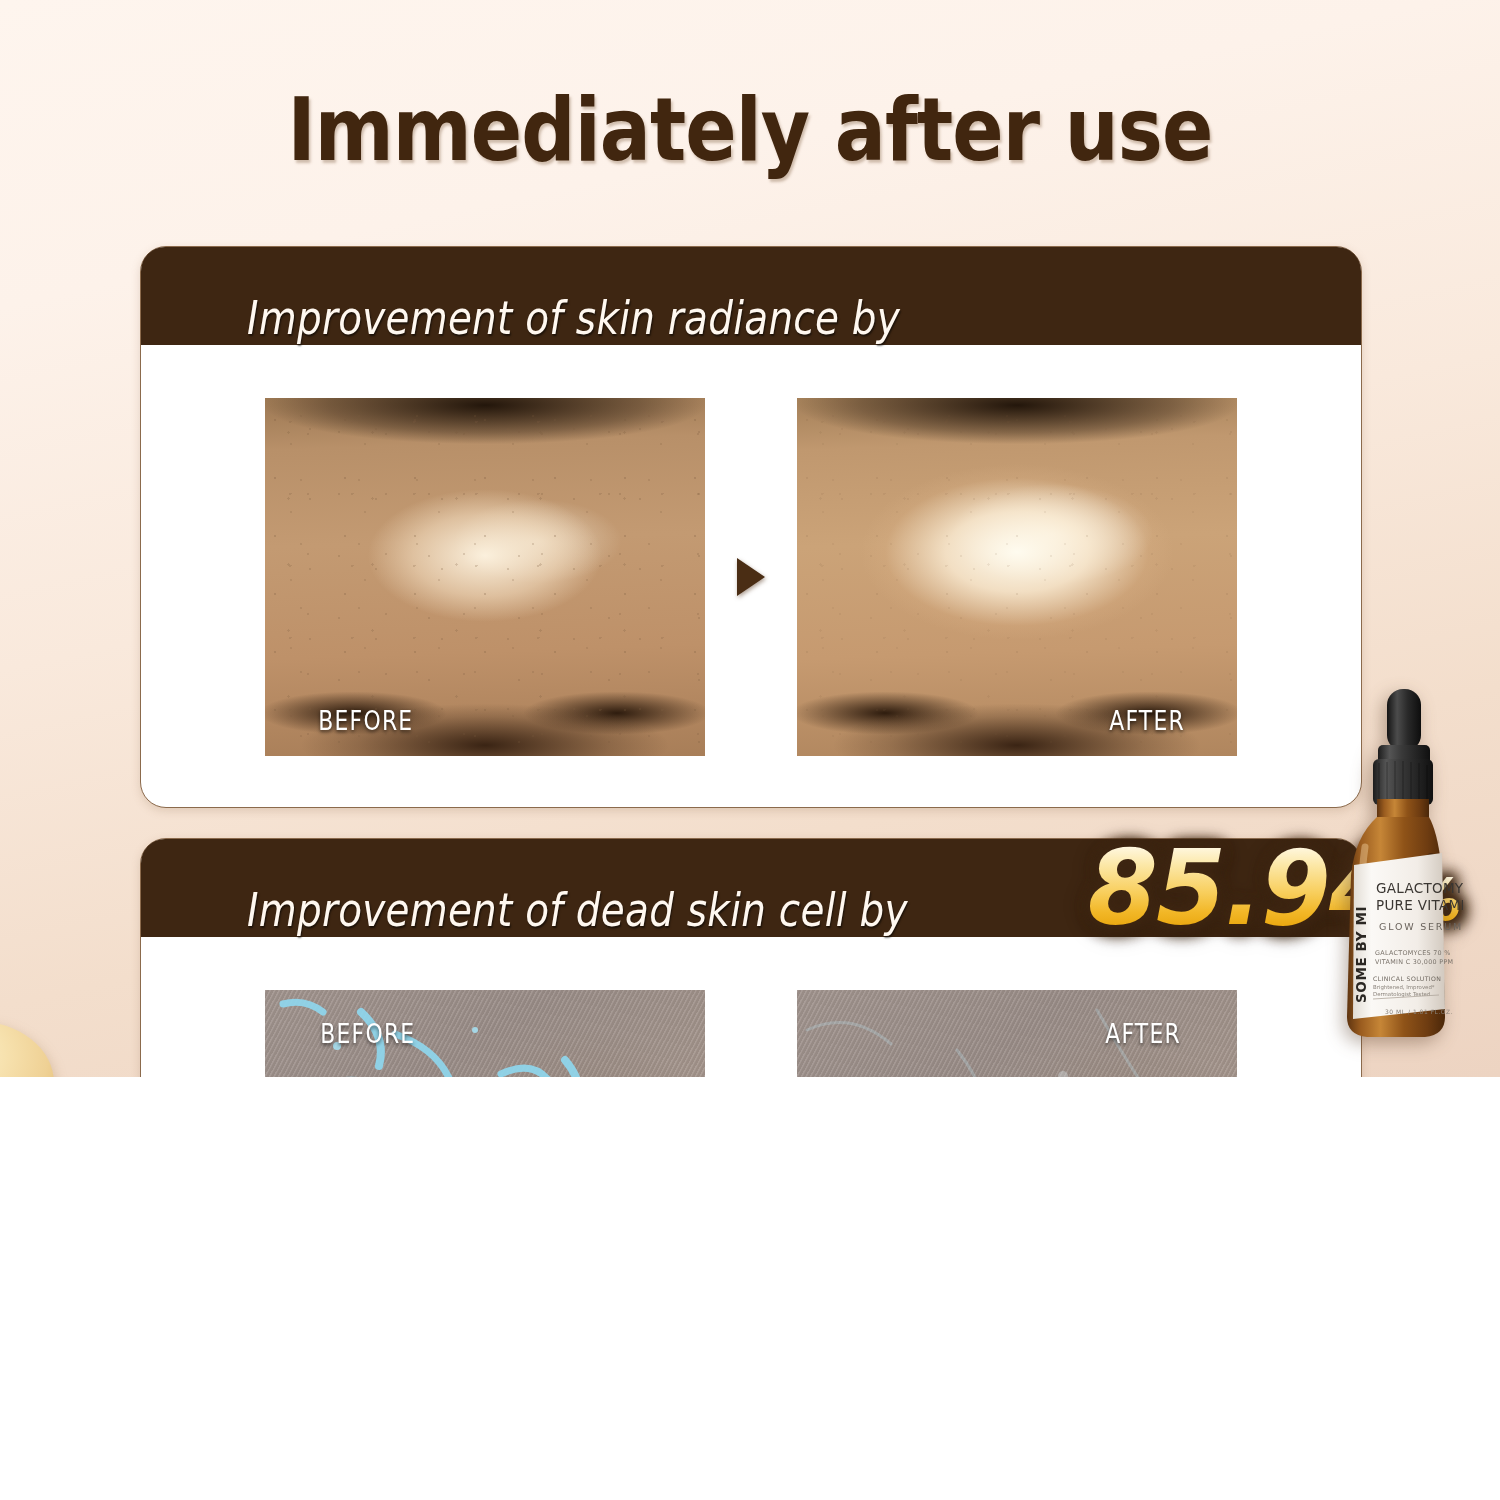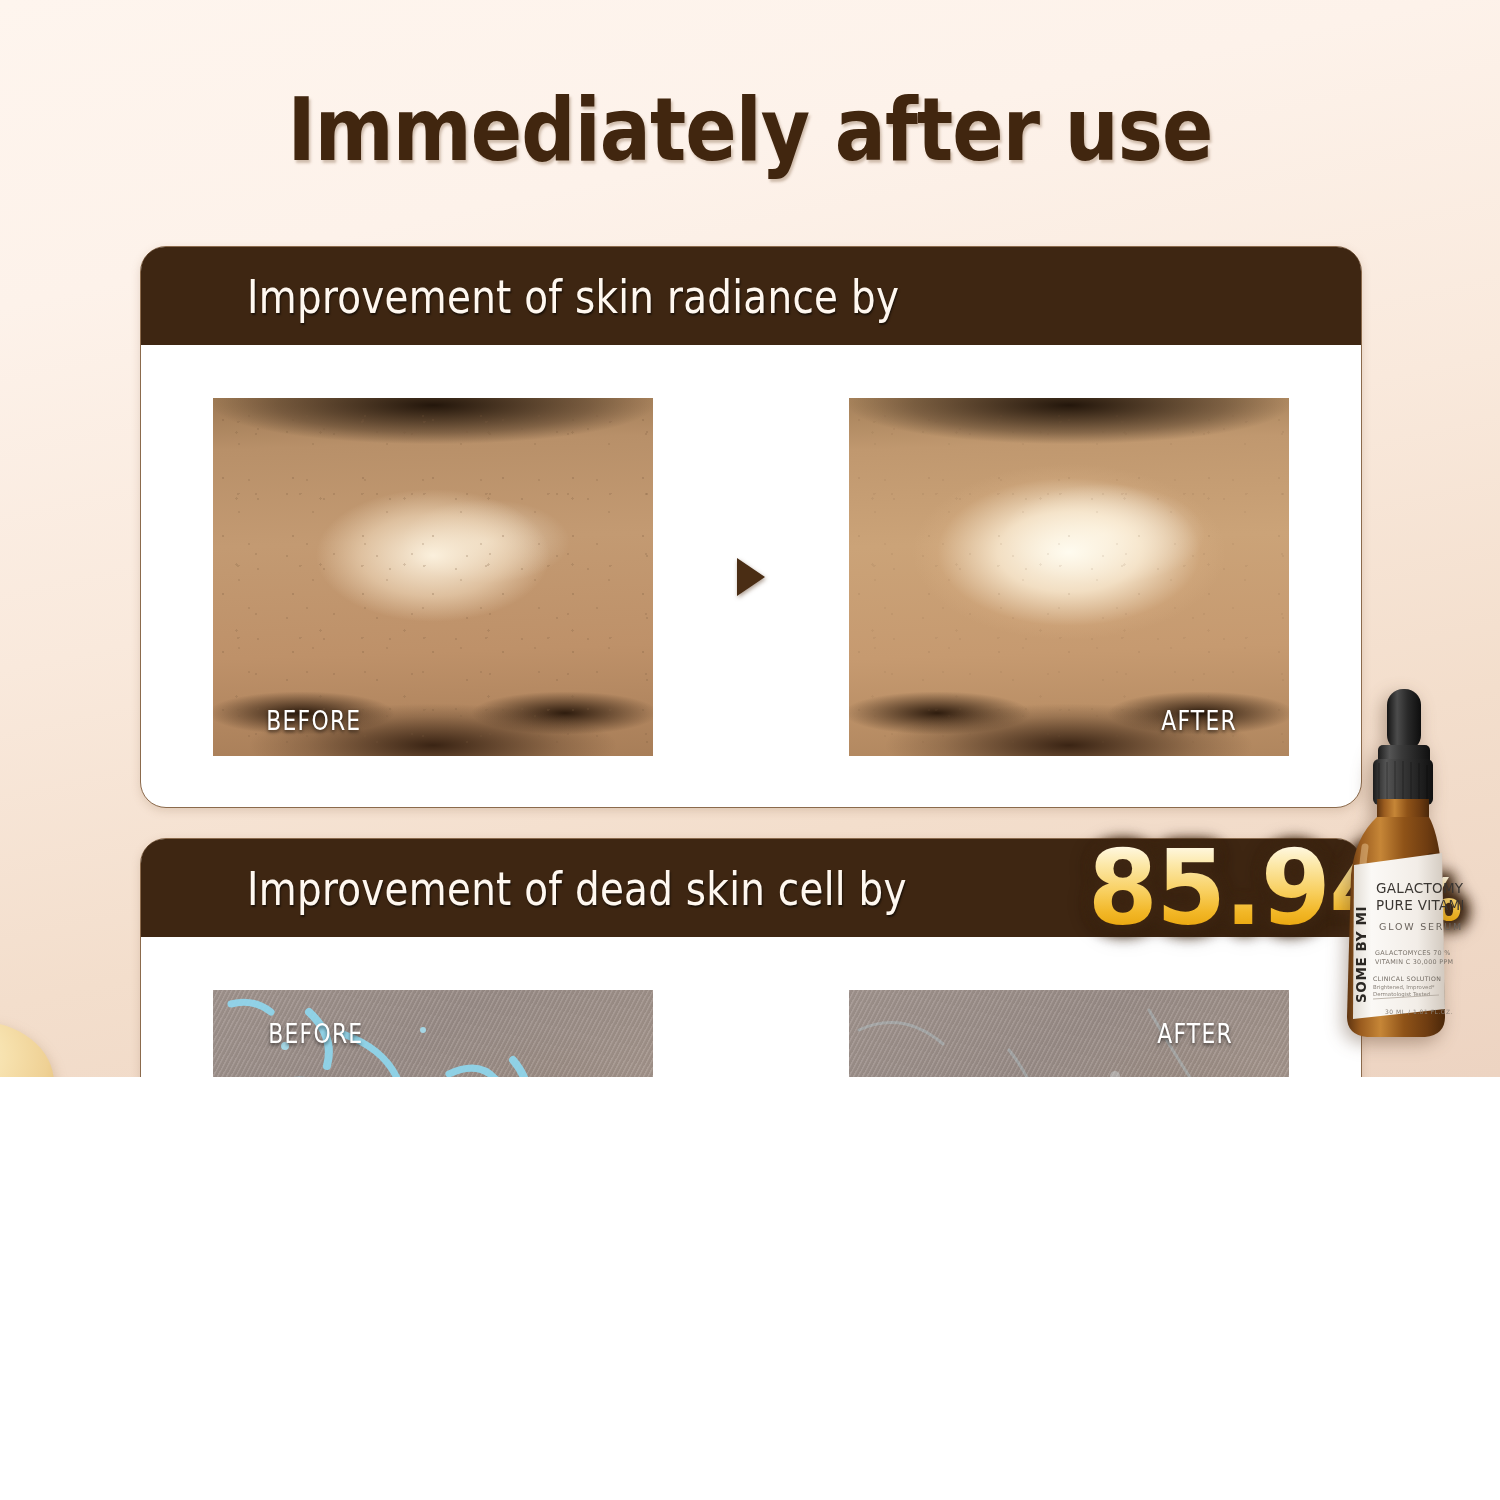--- a/index.html
+++ b/index.html
@@ -50,22 +50,23 @@
   }
   #card-radiance { top:246px; height:562px; }
   #card-deadskin { top:838px; height:562px; }
 
   .card-head {
     position:relative;
     height:98px;
     background:#3E2612;
     border-radius:24px 24px 0 0;
     display:flex;
-    align-items:center;
+    align-items:flex-end;
     overflow:visible;
+    font-style:italic;
   }
 
   .head-label {
     position:relative;
     z-index:2;
     margin-left:106px;
     font-family:"DejaVu Sans Condensed","DejaVu Sans", sans-serif;
     font-size:47px;
     font-weight:400;
     color:#FFF8F0;
@@ -110,21 +111,21 @@
   .stat-num { font-size:104px; letter-spacing:-2px; transform:scaleX(0.97); }
   .stat-pct { font-size:58px; margin-left:2px; position:relative; top:-6px; }
 
   
   .card-body {
     position:relative;
     height:464px;
     display:flex;
     align-items:center;
     justify-content:center;
-    gap:84px;
+    gap:32px;
     border-radius:0 0 24px 24px;
     overflow:hidden;
   }
 
   .shot {
     position:relative;
     width:440px; height:358px;
     overflow:hidden;
     flex:0 0 auto;
   }

